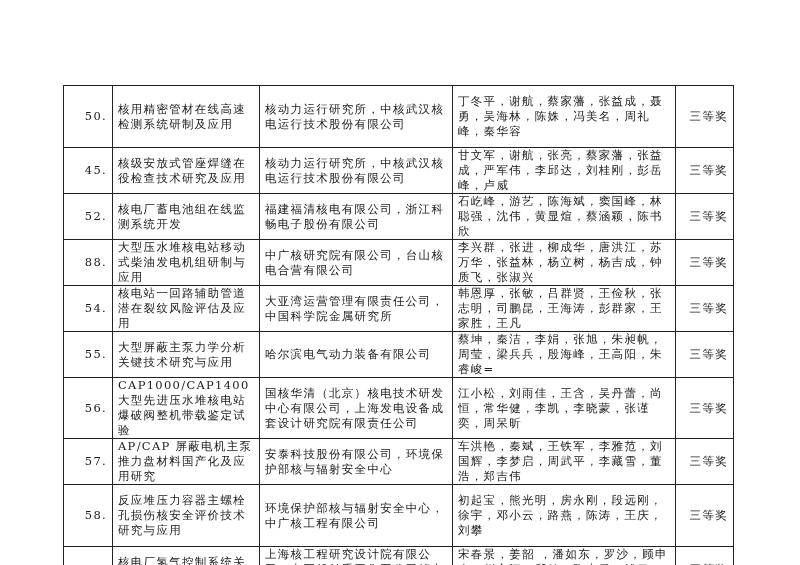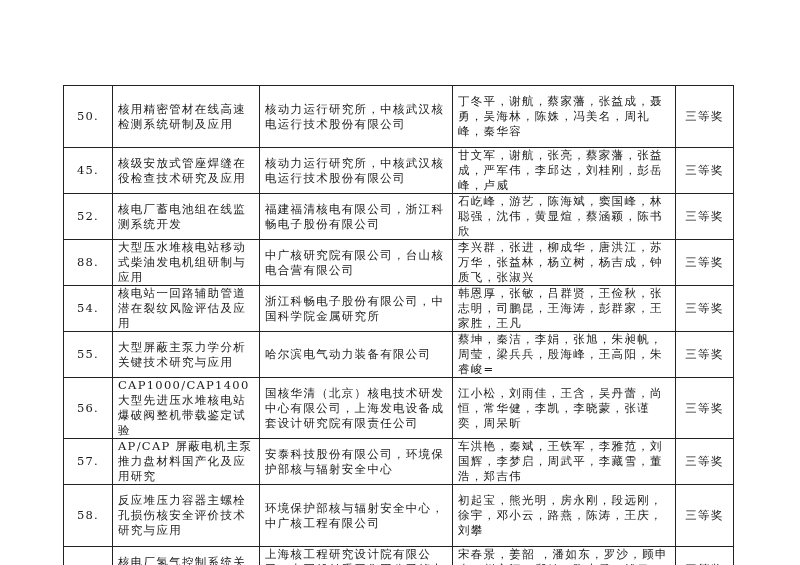--- a/index.html
+++ b/index.html
@@ -3,22 +3,22 @@
 <meta charset="utf-8">
 <style>
   html, body { margin:0; padding:0; background:#ffffff; }
   body { width:800px; height:565px; position:relative; overflow:hidden;
          font-family: "DejaVu Serif", "Liberation Serif", serif; color:#1a1a1a; }
   .page { position:absolute; left:0; top:0; width:800px; height:565px; background:#fff; }
   table.awards { position:absolute; left:63px; top:85px; width:670px;
                  border-collapse:collapse; table-layout:fixed; }
   table.awards td { border:1px solid #222; padding:0 5px; vertical-align:middle;
                     font-size:11.5px; line-height:15px; letter-spacing:1.3px; }
-  td.num { text-align:center; letter-spacing:0.5px; font-size:11px; }
-  td.award { text-align:center; padding-left:12px; letter-spacing:2px; }
+  td.num { text-align:right; letter-spacing:0.5px; font-size:11px; }
+  td.award { text-align:right; padding-left:12px; letter-spacing:2px; }
   col.c1 { width:49px; } col.c2 { width:147px; } col.c3 { width:193px; }
   col.c4 { width:223px; } col.c5 { width:58px; }
 </style>
 </head>
 <body>
 
 <div class="page">
   <table class="awards">
     <colgroup>
         <col class="c1">
@@ -52,21 +52,21 @@
       <tr style="height: 29px;">
         <td class="num">88.</td>
         <td>大型压水堆核电站移动式柴油发电机组研制与应用</td>
         <td>中广核研究院有限公司，台山核电合营有限公司</td>
         <td>李兴群，张进，柳成华，唐洪江，苏万华，张益林，杨立树，杨吉成，钟质飞，张淑兴</td>
         <td class="award">三等奖</td>
       </tr>
       <tr style="height: 29px;">
         <td class="num">54.</td>
         <td>核电站一回路辅助管道潜在裂纹风险评估及应用</td>
-        <td>浙江科畅电子股份有限公司，中国科学院金属研究所</td>
+        <td>大亚湾运营管理有限责任公司，中国科学院金属研究所</td>
         <td>韩恩厚，张敏，吕群贤，王俭秋，张志明，司鹏昆，王海涛，彭群家，王家胜，王凡</td>
         <td class="award">三等奖</td>
       </tr>
       <tr style="height: 33px;">
         <td class="num">55.</td>
         <td>大型屏蔽主泵力学分析关键技术研究与应用</td>
         <td>哈尔滨电气动力装备有限公司</td>
         <td>蔡坤，秦洁，李娟，张旭，朱昶帆，周莹，梁兵兵，殷海峰，王高阳，朱睿峻=</td>
         <td class="award">三等奖</td>
       </tr>

